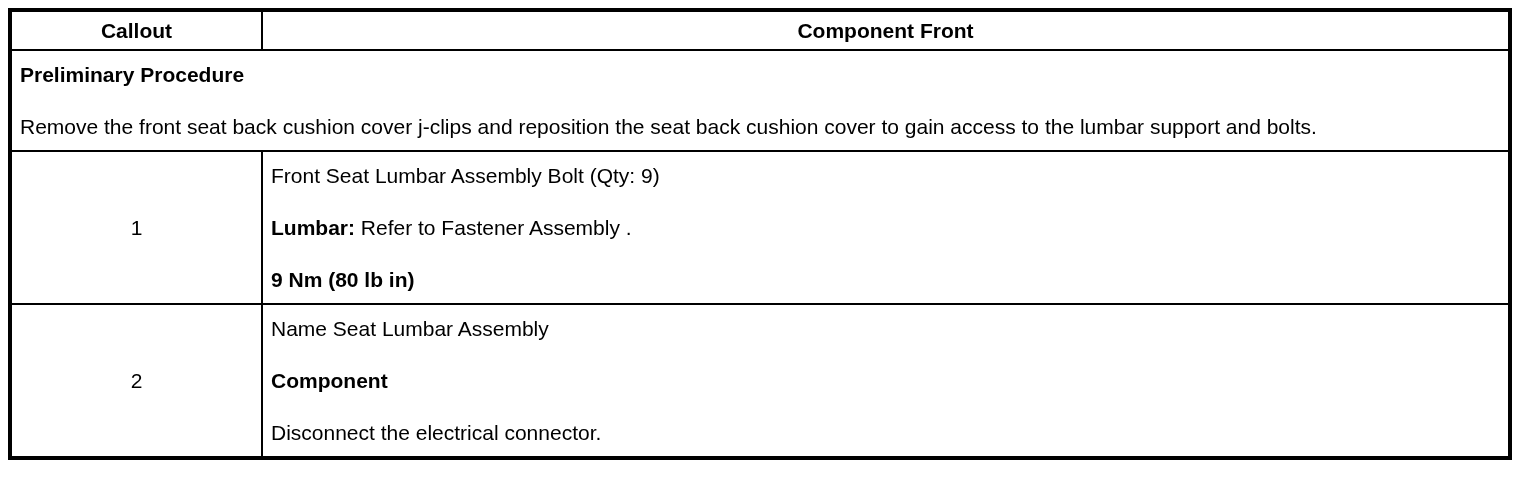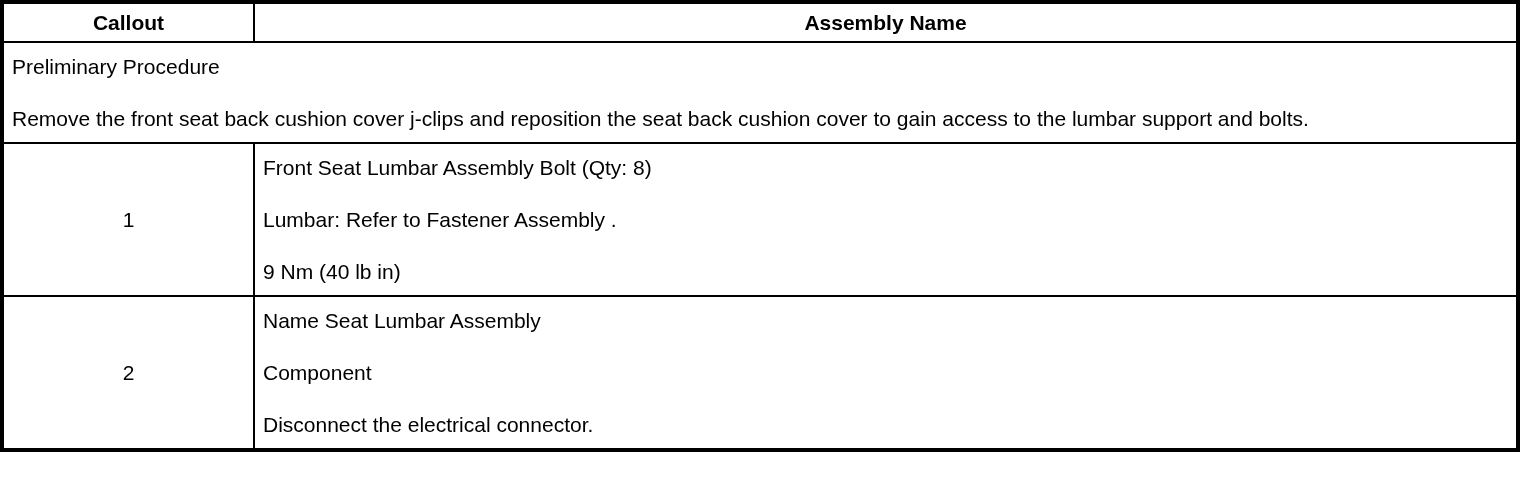--- a/index.html
+++ b/index.html
@@ -6,20 +6,21 @@
     margin: 0;
     padding: 0;
     background: #ffffff;
     font-family: "Liberation Sans", "DejaVu Sans", sans-serif;
     color: #000000;
   }
   .page {
     width: 1520px;
     height: 488px;
     box-sizing: border-box;
+    padding: 8px;
   }
   table.callout-table {
     border-collapse: collapse;
     width: 100%;
     background: #ffffff;
     font-size: 21px;
     line-height: 25px;
   }
   table.callout-table th,
   table.callout-table td {
@@ -44,48 +45,48 @@
     margin: 0 0 27px 0;
   }
   td.cell p:last-child {
     margin-bottom: 0;
   }
   td.callout-cell {
     text-align: center;
     vertical-align: middle;
     padding: 4px;
   }
-  .bold { font-weight: normal; }
+  .bold { font-weight: bold; }
 </style>
 </head>
 <body>
 
 <div class="page">
   <table class="callout-table">
     <colgroup>
       <col class="col-callout">
       <col>
     </colgroup>
     <tbody>
         <tr>
       <th class="hdr">Callout</th>
-      <th class="hdr">Assembly Name</th>
+      <th class="hdr">Component Front</th>
     </tr>
     <tr>
       <td class="cell" colspan="2">
         <p class="bold">Preliminary Procedure</p>
         <p>Remove the front seat back cushion cover j-clips and reposition the seat back cushion cover to gain access to the lumbar support and bolts.</p>
       </td>
     </tr>
     <tr>
       <td class="callout-cell">1</td>
       <td class="cell">
-        <p>Front Seat Lumbar Assembly Bolt (Qty: 8)</p>
+        <p>Front Seat Lumbar Assembly Bolt (Qty: 9)</p>
         <p><span class="bold">Lumbar:</span><span> Refer to Fastener Assembly .</span></p>
-        <p class="bold">9 Nm (40 lb in)</p>
+        <p class="bold">9 Nm (80 lb in)</p>
       </td>
     </tr>
     <tr>
       <td class="callout-cell">2</td>
       <td class="cell">
         <p>Name Seat Lumbar Assembly</p>
         <p class="bold">Component</p>
         <p>Disconnect the electrical connector.</p>
       </td>
     </tr>

